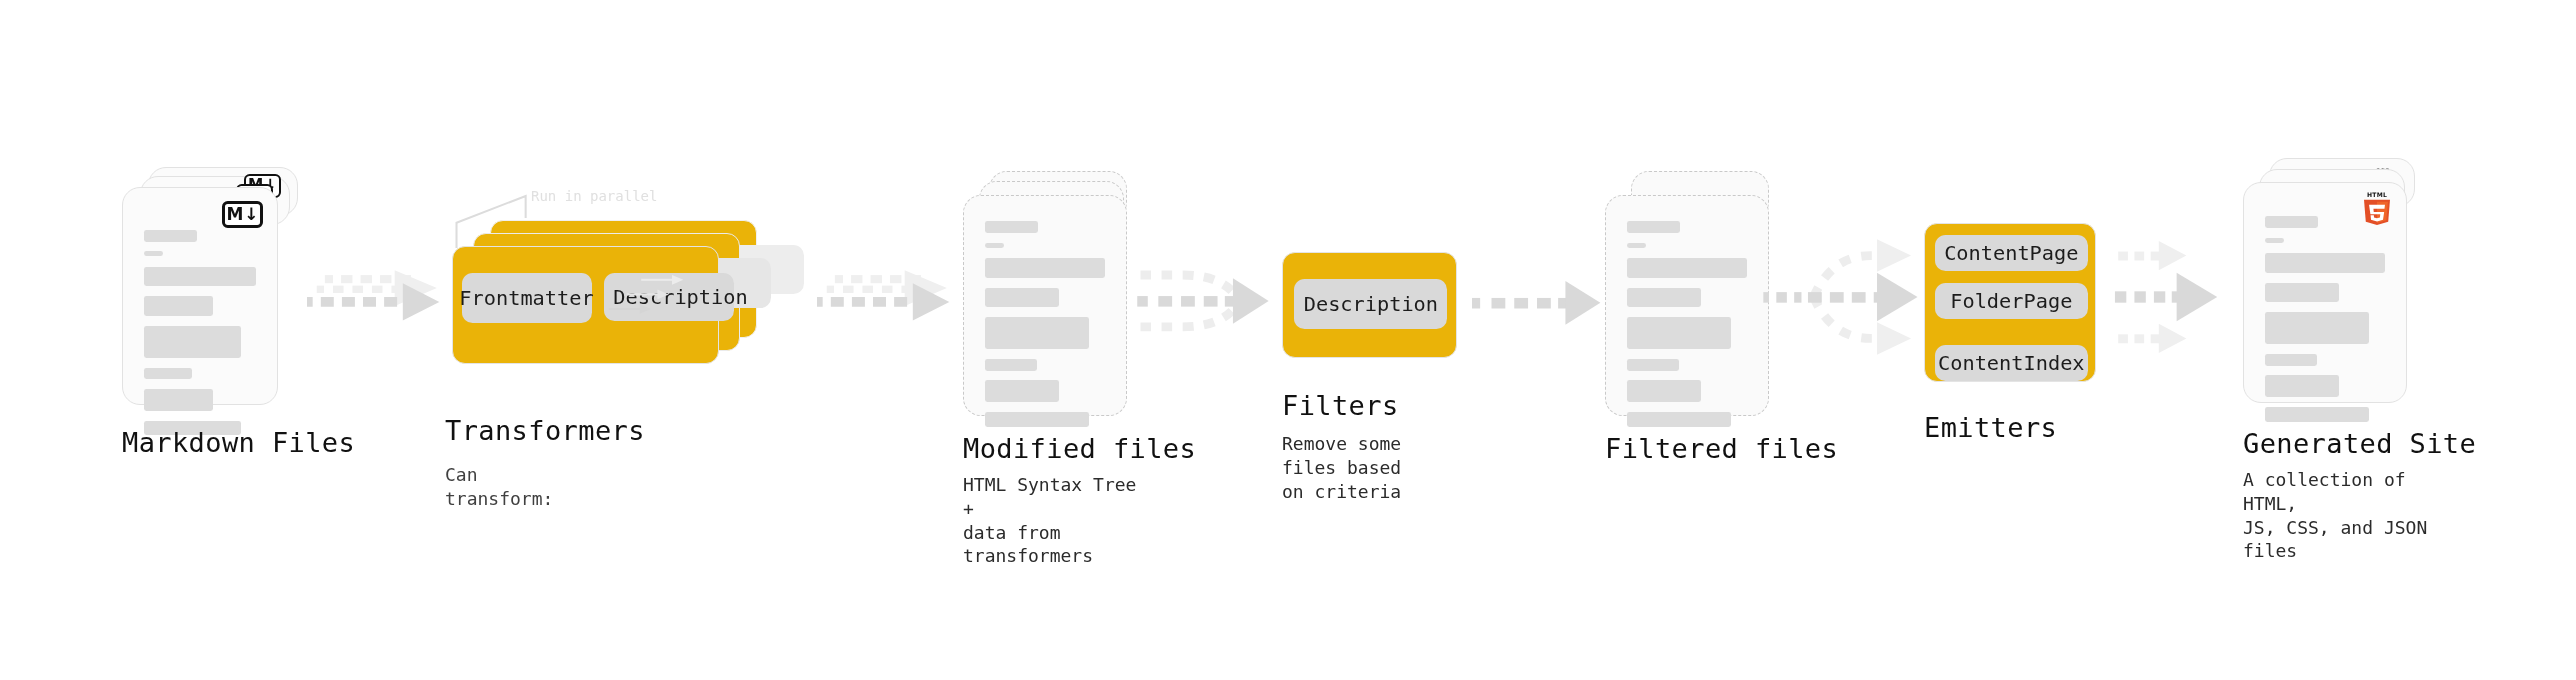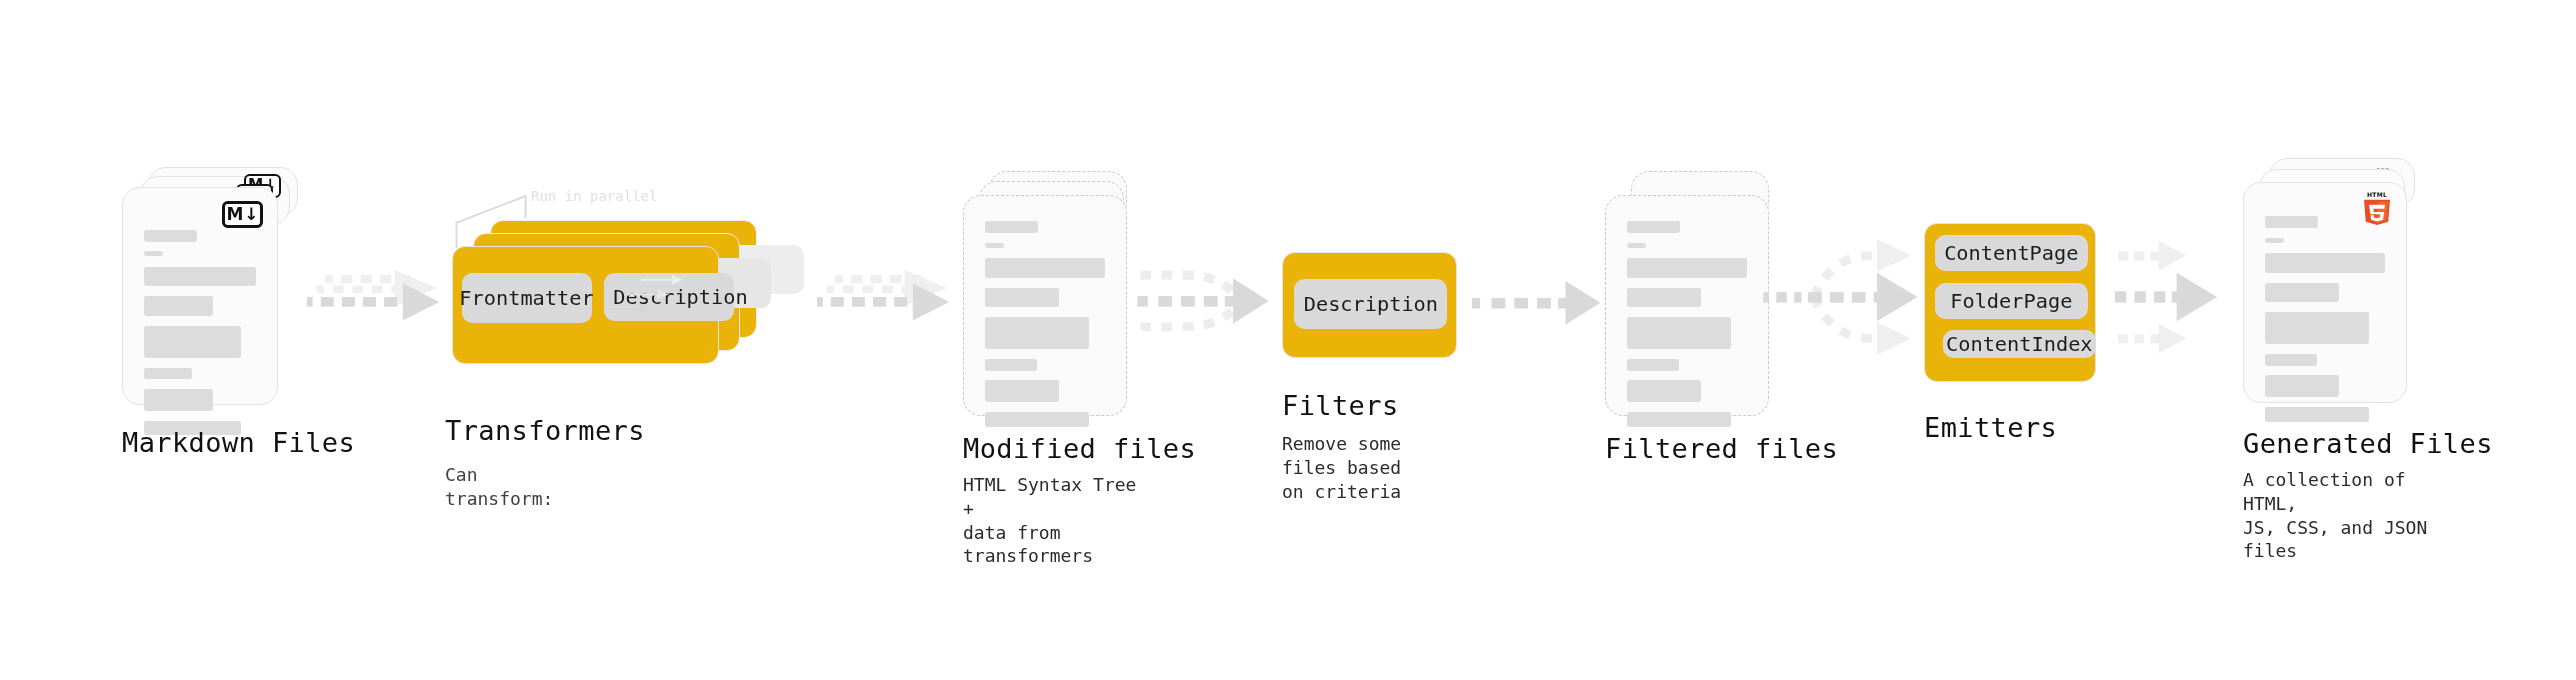--- a/index.html
+++ b/index.html
@@ -375,21 +375,21 @@
         <rect x="109" y="79" width="17" height="13"></rect>
       <rect x="136" y="79" width="13" height="13"></rect>
       <polygon points="140,55 190,85 140,115"></polygon>
     </g>
   </svg>
 
   <div class="node" style="left:1924px; top:223px;">
     <div class="group-box" style="position:relative; left:0; top:0; width:172px; height:159px;">
       <div class="chip" style="left:9.8px; top:11.4px; width:153px; height:36px;">ContentPage</div>
       <div class="chip" style="left:9.8px; top:59px; width:153px; height:36px;">FolderPage</div>
-      <div class="chip" style="left:9.8px; top:106px; width:153px; height:28px;margin-left:8px;">ContentIndex</div>
+      <div class="chip" style="left:9.8px; top:121px; width:153px; height:36px;">ContentIndex</div>
     </div>
     <div class="title" style="left:0px; top:189px;">Emitters</div>
   </div>
 
   <svg class="flow-svg" style="left:2113px; top:228px;" width="163" height="138" viewBox="0 0 200 170">
     <g fill="#efefef">
       <rect x="6" y="29" width="12" height="11"></rect>
         <rect x="26" y="29" width="12" height="11"></rect>
       <rect x="46" y="29" width="17" height="11"></rect>
       <polygon points="56,16 90,34 56,52"></polygon>
@@ -432,19 +432,19 @@
           <div class="bar" style="width:100%;height:19.5px;"></div>
           <div class="bar" style="width:62%;height:19.5px;"></div>
           <div class="bar" style="width:87%;height:32.5px;"></div>
           <div class="bar" style="width:43%;height:11.4px;"></div>
           <div class="bar" style="width:62%;height:22px;"></div>
           <div class="bar" style="width:87%;height:14.6px;margin-bottom:0;"></div>
         </div>
       </div>
     </div>
 
-    <div class="title" style="left:0px; top:270px;">Generated Files</div>
+    <div class="title" style="left:0px; top:270px;">Generated Site</div>
     <div class="subtitle" style="left:0px; top:310px;">A collection of HTML,
 JS, CSS, and JSON files</div>
   </div>
 
 </div>
 
 
 </body></html>

